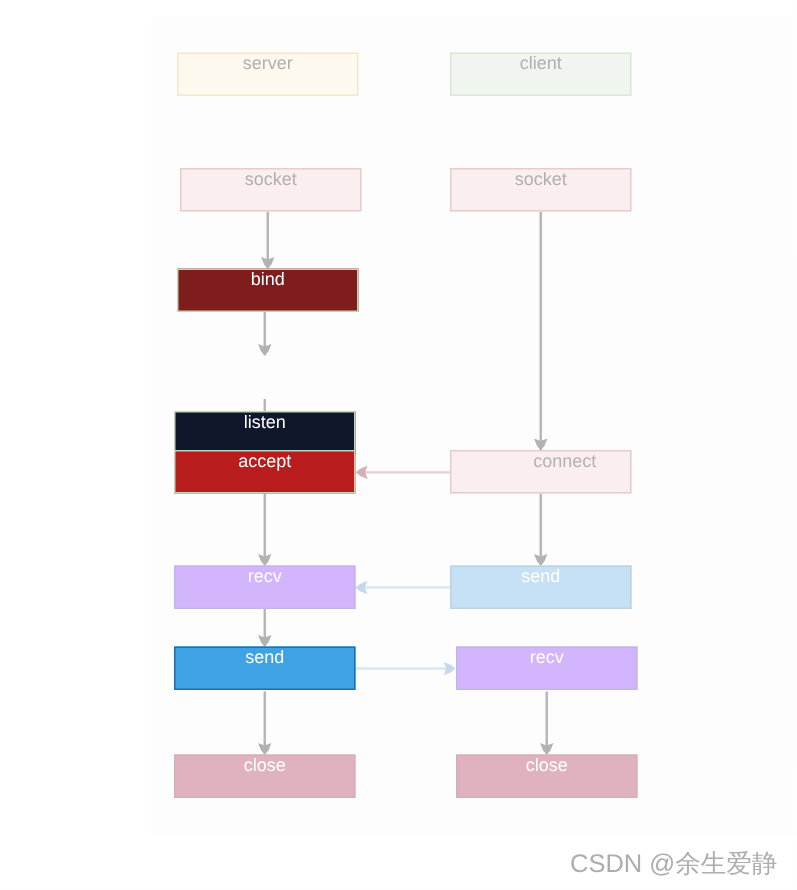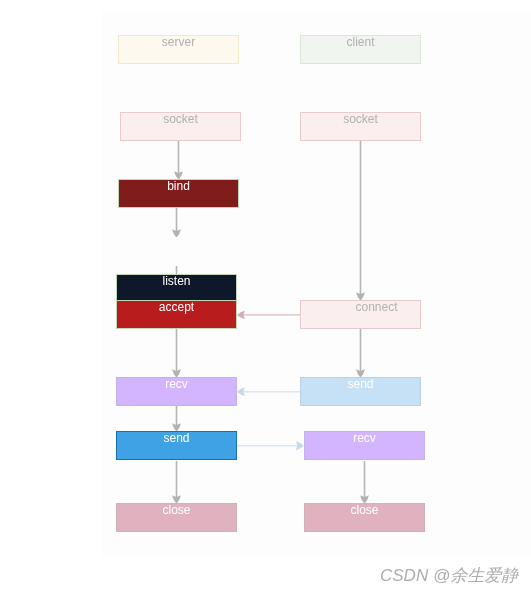--- a/index.html
+++ b/index.html
@@ -107,14 +107,14 @@
       <div class="node" style="left: 304px; top: 431px; width: 121px; height: 29px; background: rgb(211, 181, 253); border: 1px solid rgb(195, 179, 236); color: rgb(255, 255, 255);">
         <span class="node-label">recv</span>
       </div>
       <div class="node" style="left: 116px; top: 503px; width: 121px; height: 29px; background: rgb(224, 178, 192); border: 1px solid rgb(210, 177, 182); color: rgb(255, 255, 255);">
         <span class="node-label">close</span>
       </div>
       <div class="node" style="left: 304px; top: 503px; width: 121px; height: 29px; background: rgb(224, 178, 192); border: 1px solid rgb(210, 177, 182); color: rgb(255, 255, 255);">
         <span class="node-label">close</span>
       </div>
     </div>
-  <div id="watermark" style="left: 380px; top: 567px; font-style: italic;">CSDN @余生爱静</div>
+  <div id="watermark" style="left: 380px; top: 567px;">CSDN @余生爱静</div>
 </div>
 
 </body></html>

